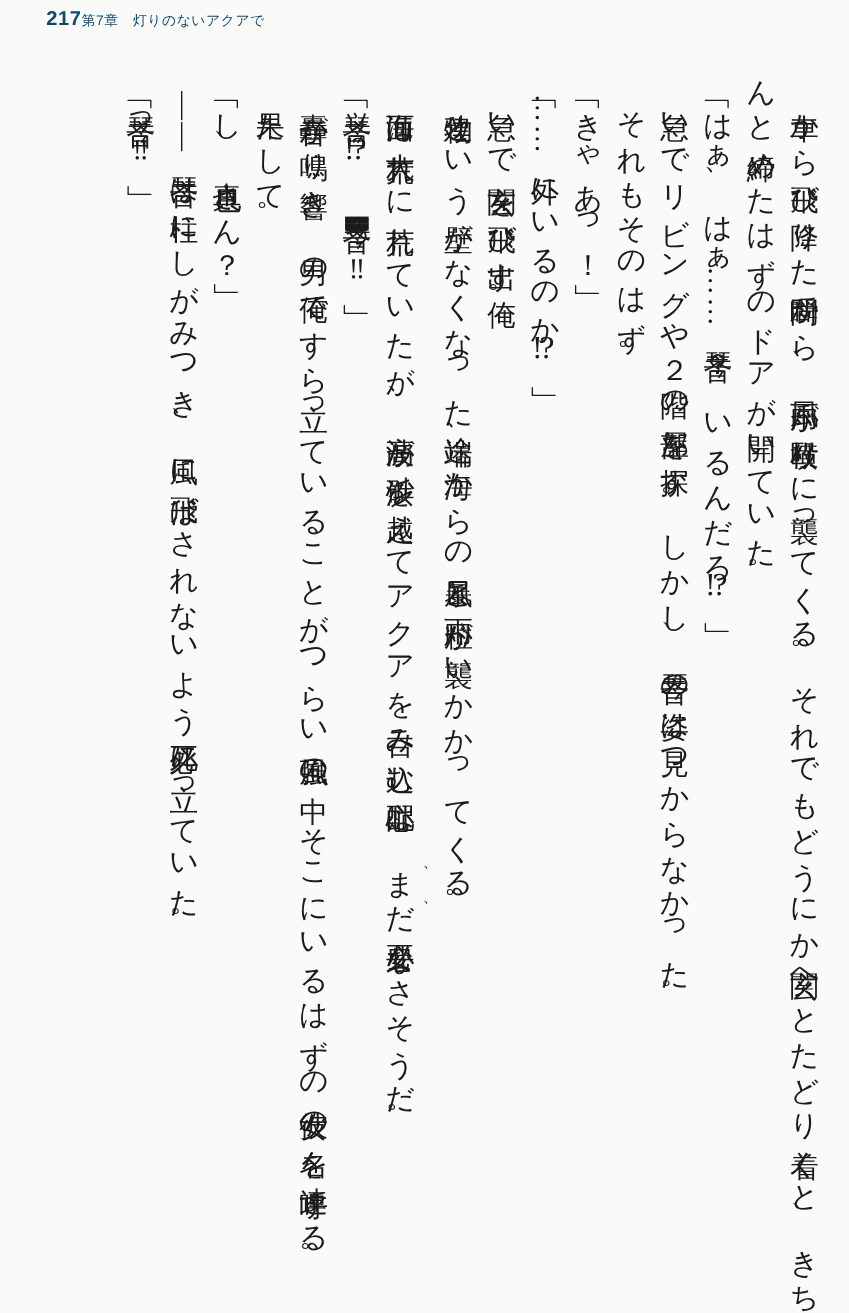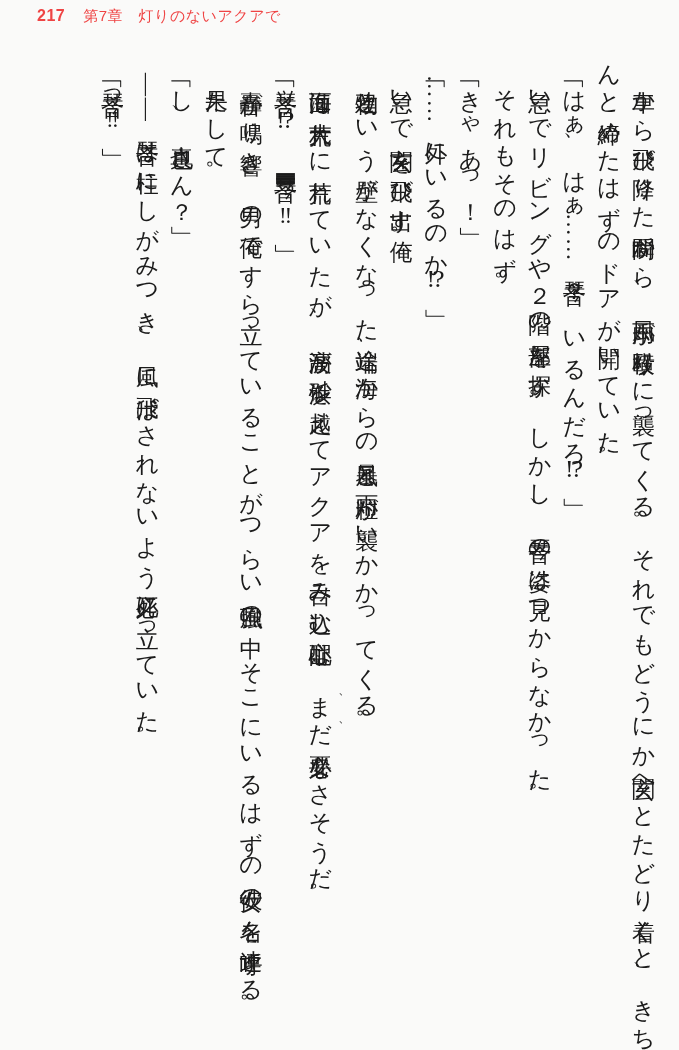--- a/index.html
+++ b/index.html
@@ -10,31 +10,30 @@
     overflow: hidden;
     background: #fafaf9;
     font-family: "Liberation Serif", "DejaVu Serif", serif;
   }
   .page-header {
     position: absolute;
     top: 7px;
     left: 37px;
     display: flex;
     align-items: baseline;
-    gap: 18px;
     font-family: "Liberation Sans", "DejaVu Sans", sans-serif;
-    color: #ef4444;
+    color: #0c4a6e;
   }
   .page-number {
     font-size: 16px;
     font-weight: bold;
     letter-spacing: 0.5px;
   }
   .chapter-title {
-    font-size: 15px;
+    font-size: 11px;
     letter-spacing: 0.5px;
   }
   .page-body {
     position: absolute;
     top: 48px;
     right: 19px;
     width: 624px;
     height: 997px;
     writing-mode: vertical-rl;
     text-orientation: mixed;

